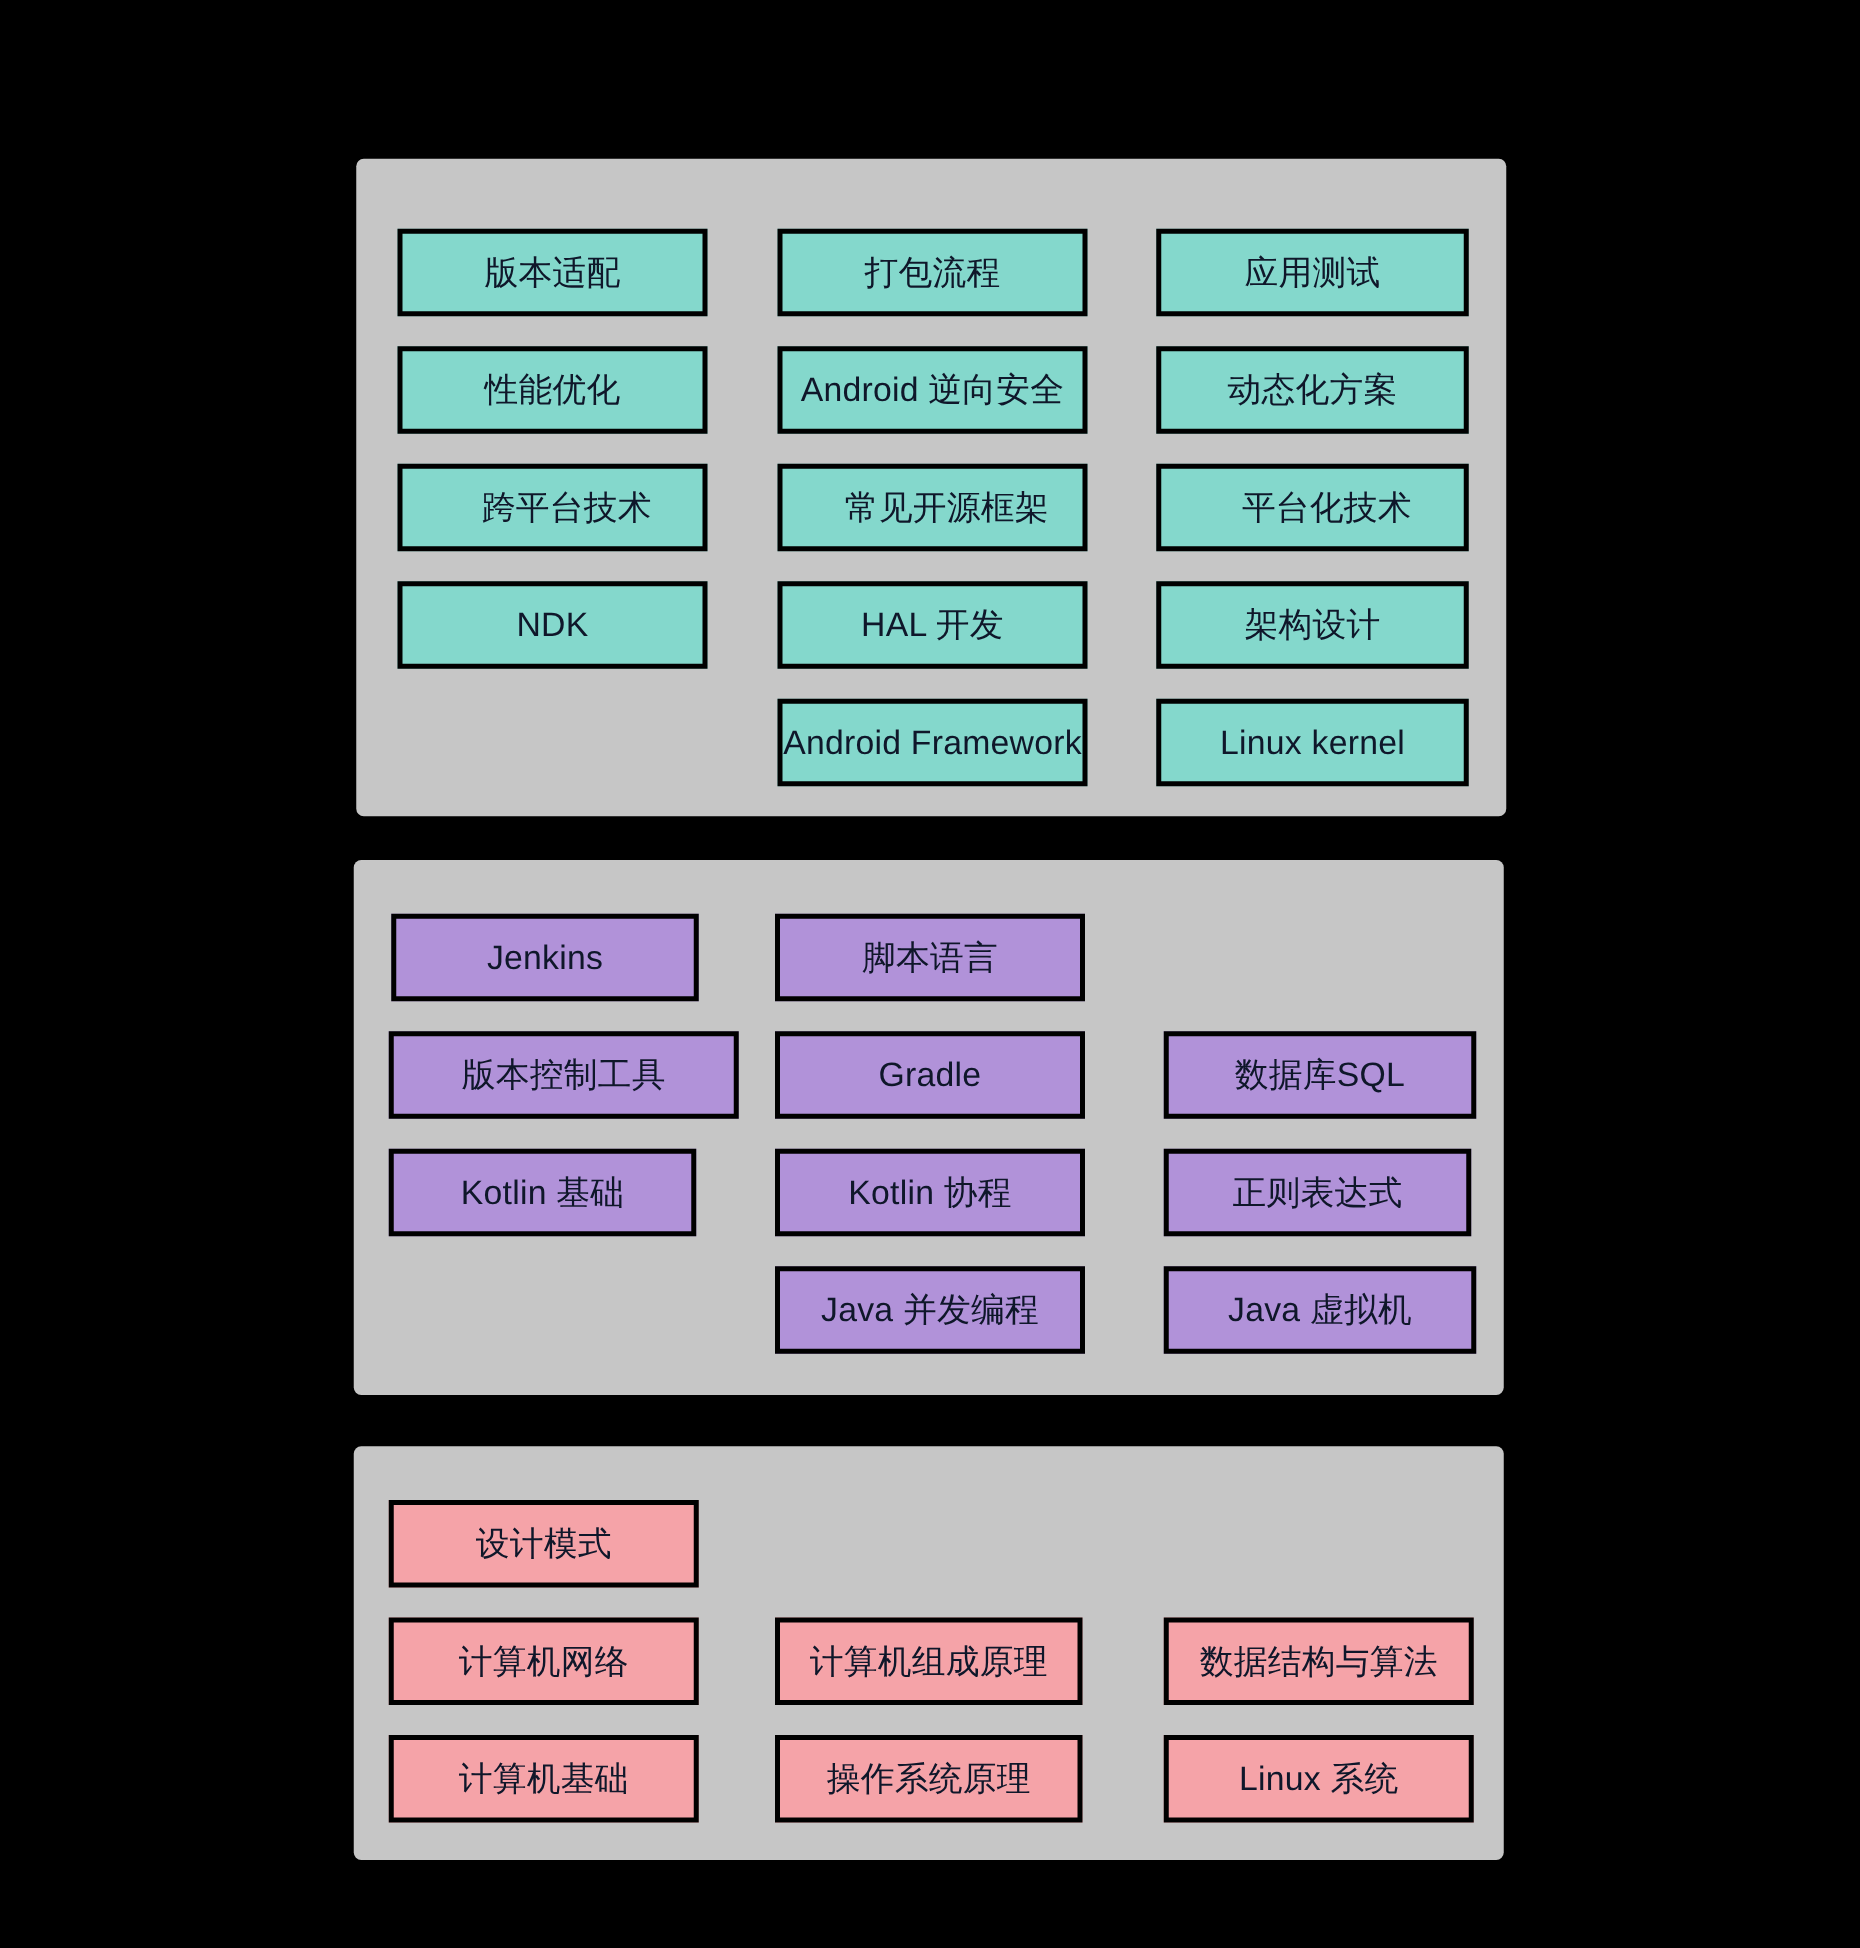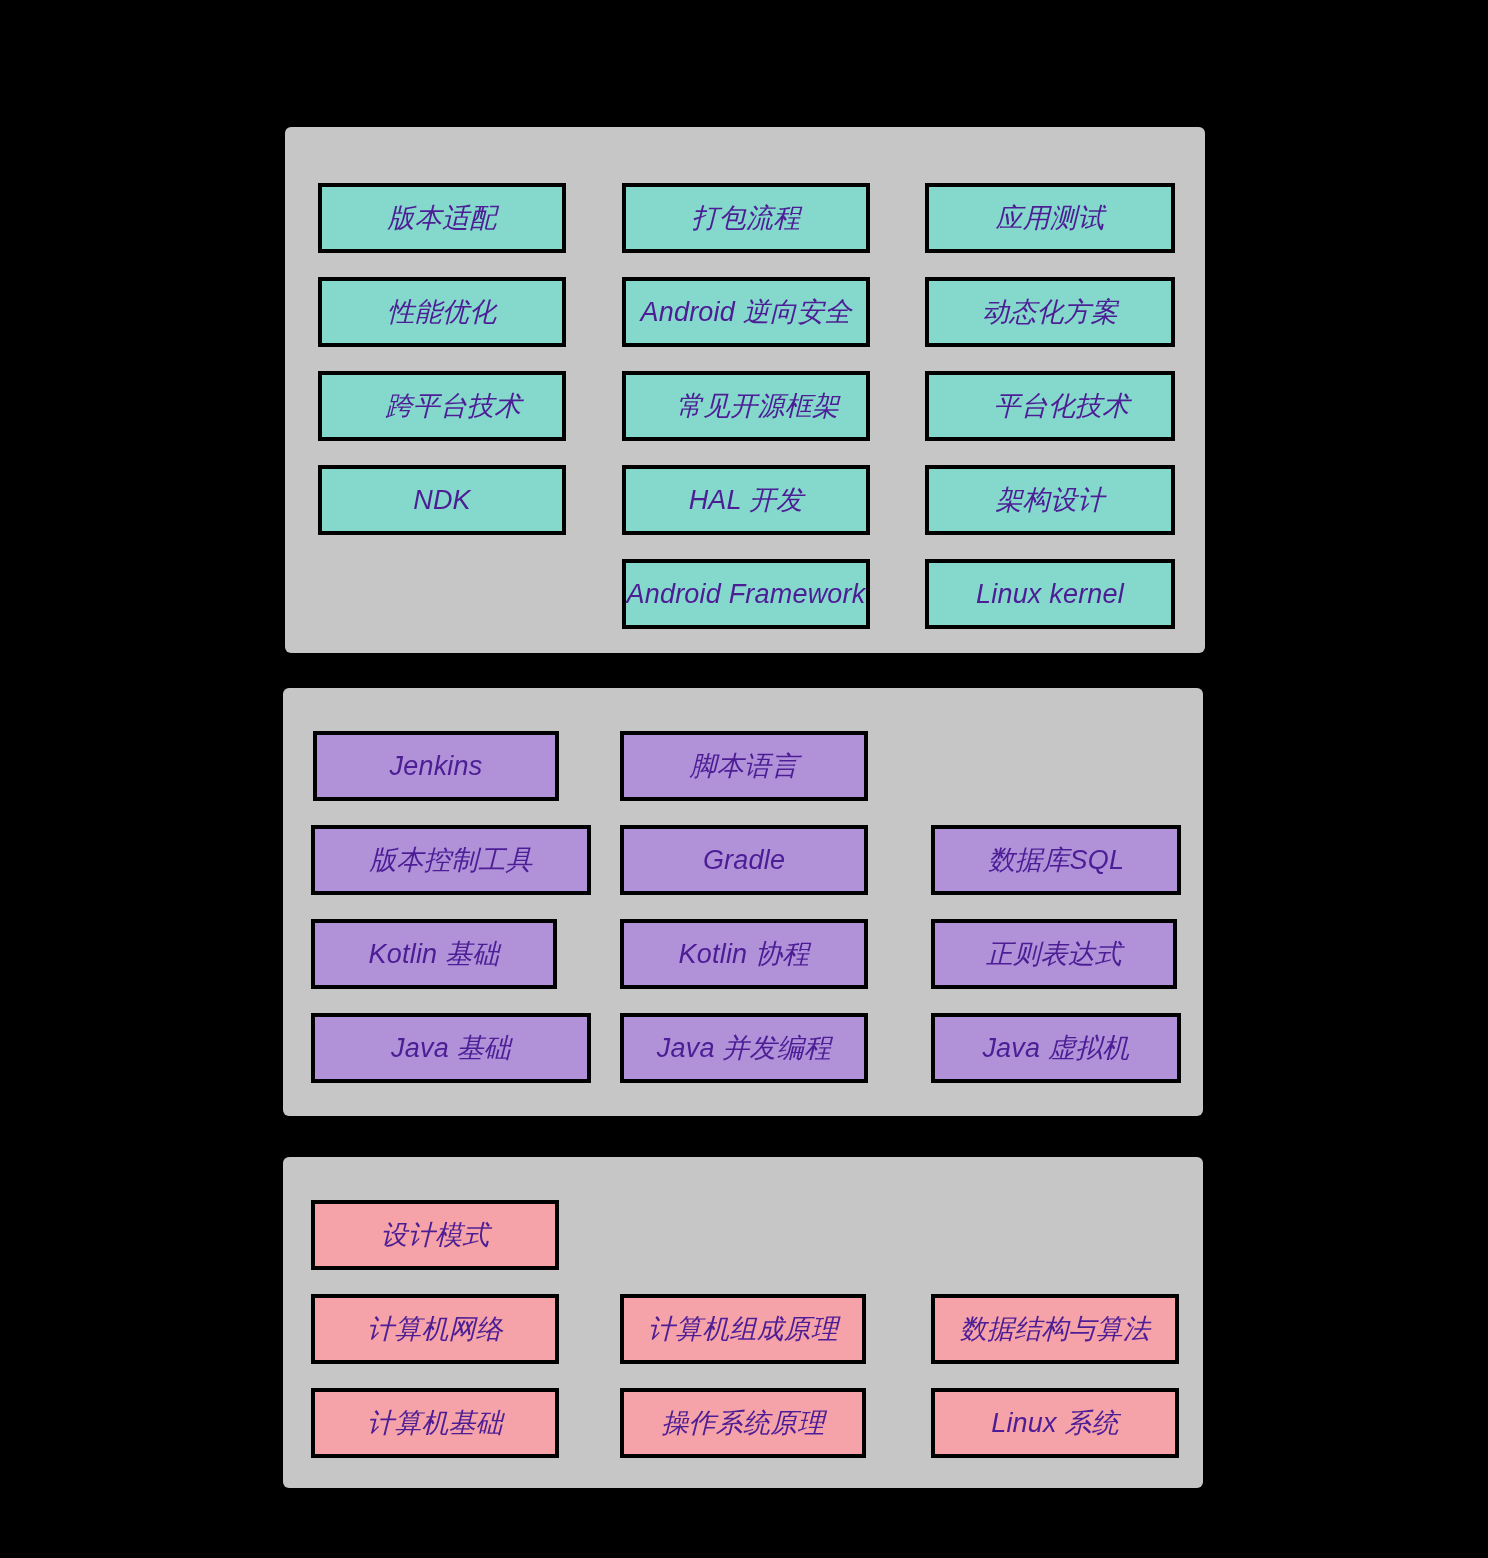--- a/index.html
+++ b/index.html
@@ -42,28 +42,27 @@
     left: 0; top: 0; right: 0; bottom: 0;
   }
 
   .node {
     position: absolute;
     box-sizing: border-box;
     border: 4px solid #000000;
     display: flex;
     align-items: center;
     justify-content: center;
-    color: #4c1d95;
+    color: #0f172a;
     font-size: 27px;
     line-height: 1;
     letter-spacing: 0.2px;
     white-space: nowrap;
     text-align: center;
     user-select: none;
-    font-style: italic;
   }
 
   .node.teal   { background: #84d8cc; }
   .node.purple { background: #b192d9; }
   .node.pink   { background: #f5a3a8; }
 
   .node-label {
     display: block;
     pointer-events: none;
   }
@@ -184,23 +183,20 @@
       <div class="node purple r2 c0">
         <span class="node-label">Kotlin 基础</span>
       </div>
       <div class="node purple r2 c1">
         <span class="node-label">Kotlin 协程</span>
       </div>
       <div class="node purple r2 c2">
         <span class="node-label">正则表达式</span>
       </div>
 
-      <div class="node purple r3 c0">
-        <span class="node-label">Java 基础</span>
-      </div>
       <div class="node purple r3 c1">
         <span class="node-label">Java 并发编程</span>
       </div>
       <div class="node purple r3 c2">
         <span class="node-label">Java 虚拟机</span>
       </div>
 
     </div>
   </div>
 

